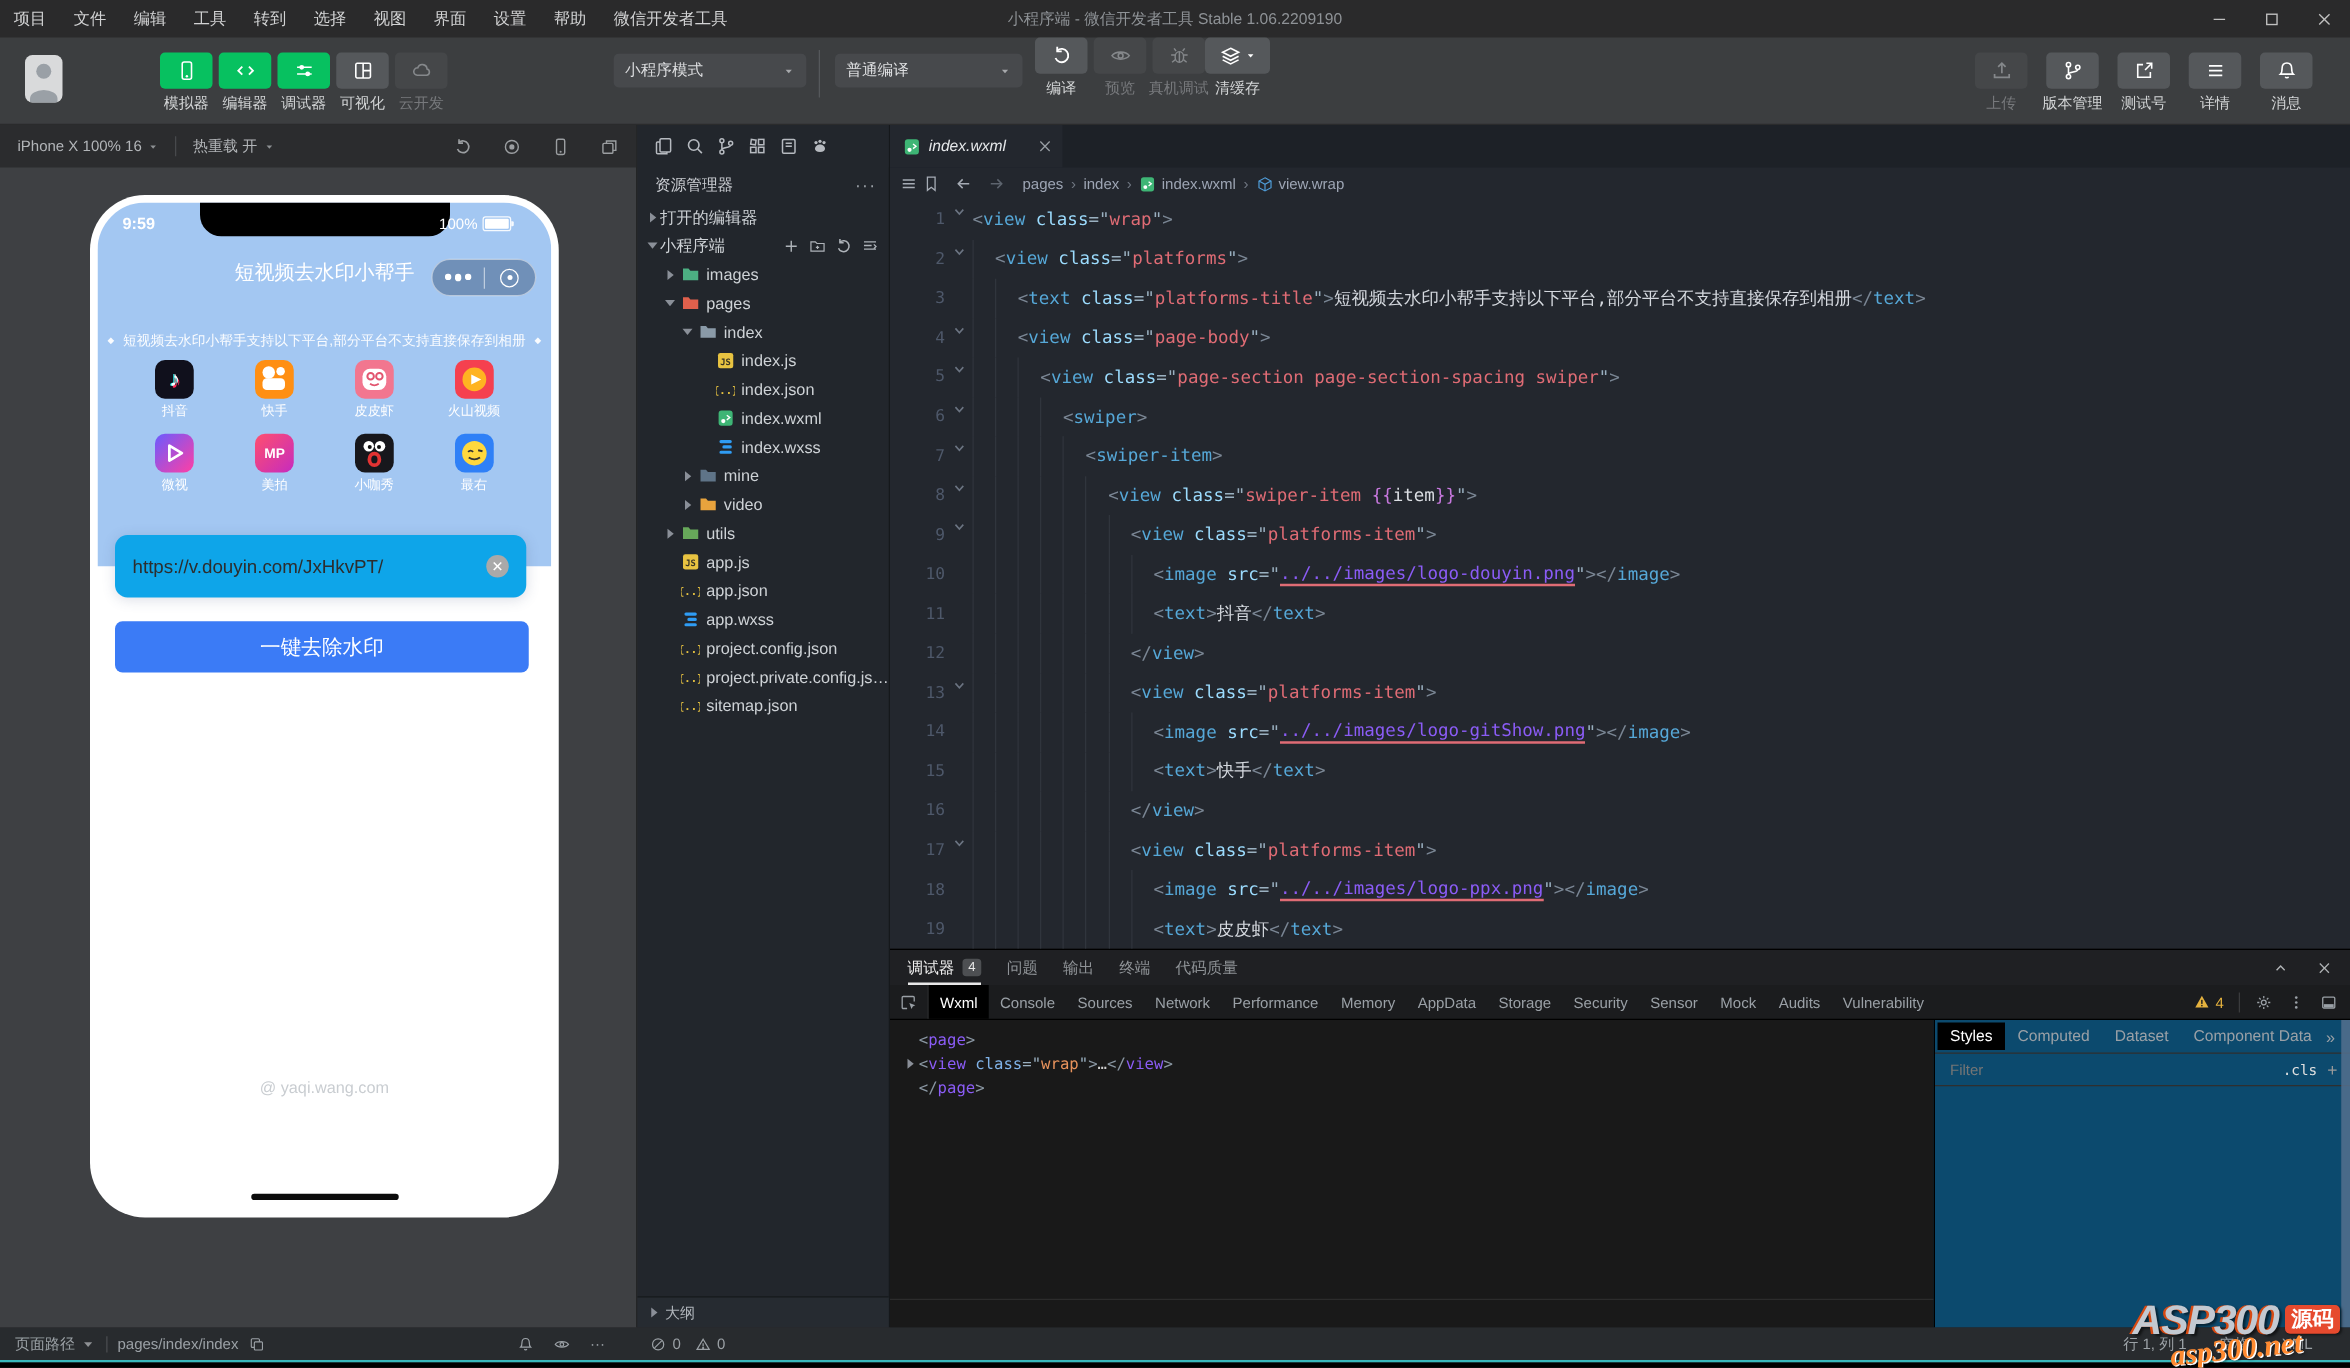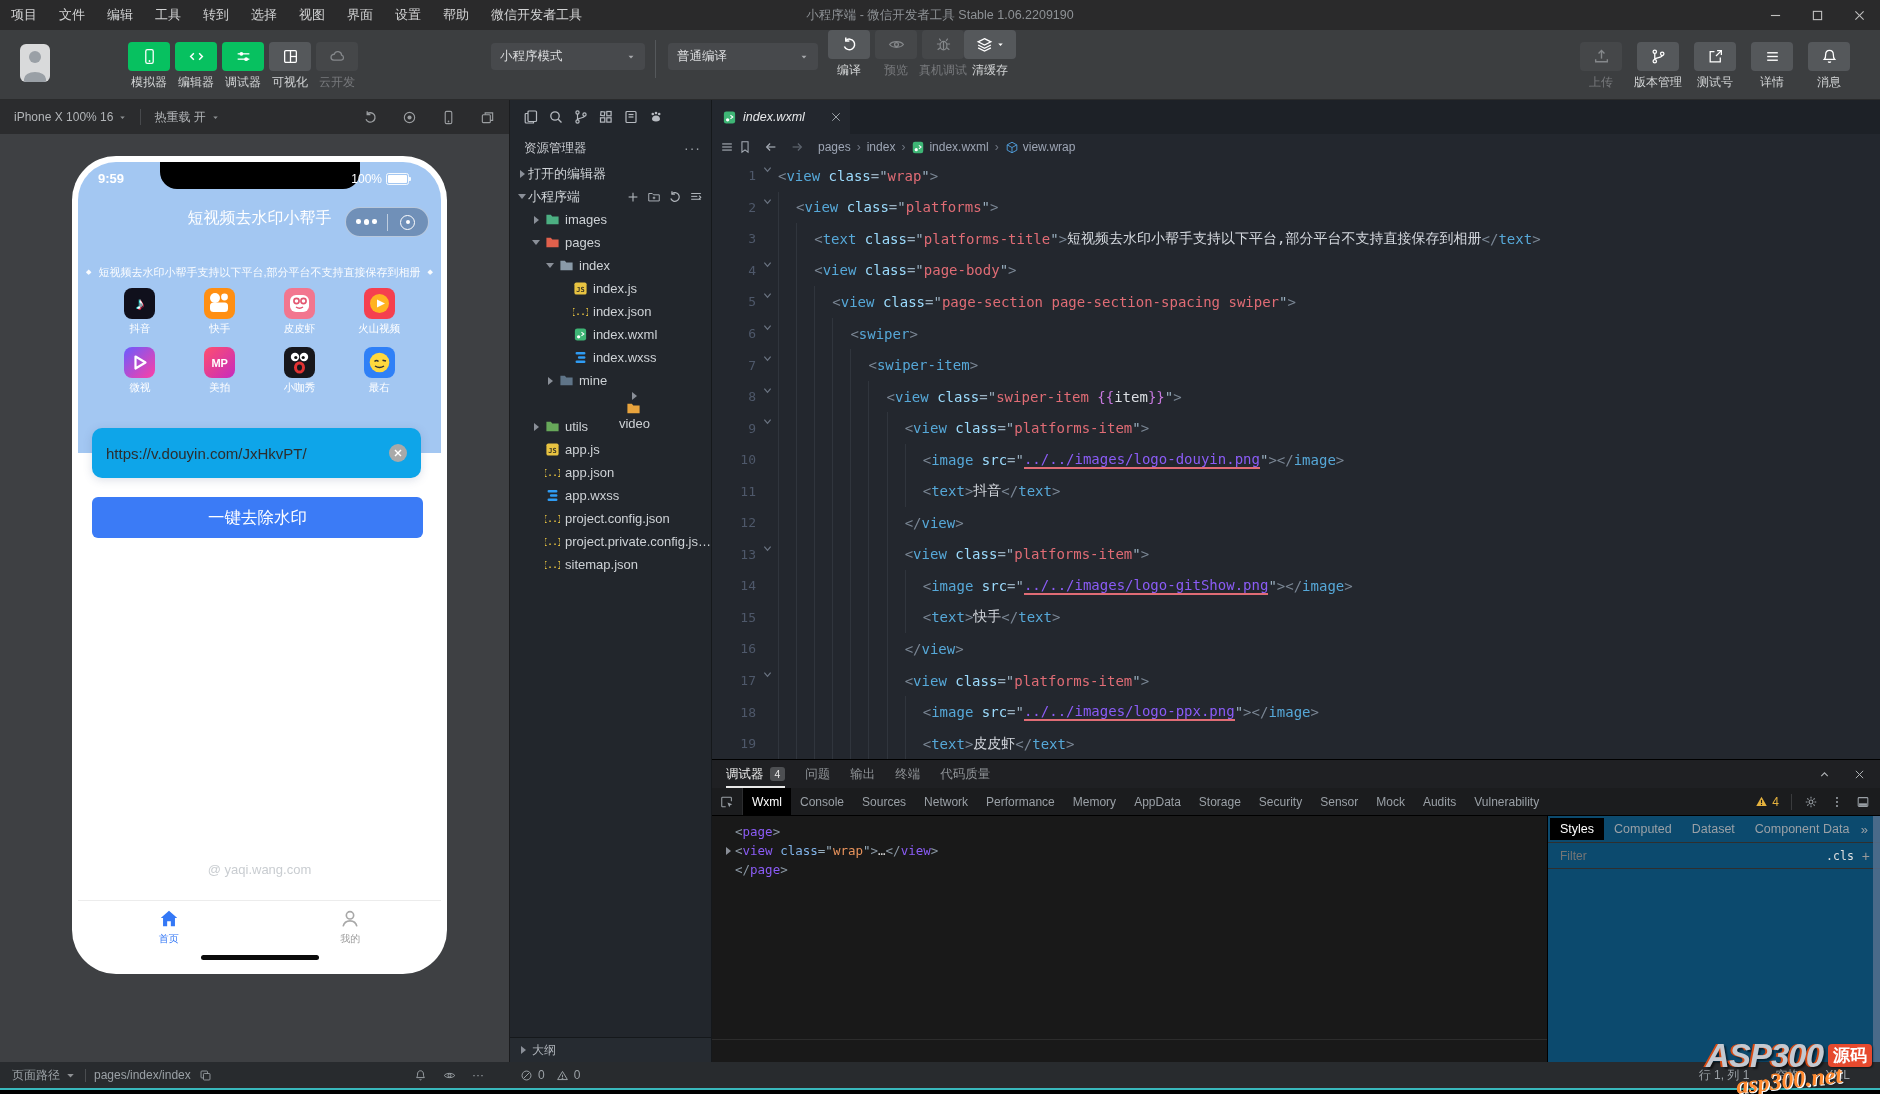--- a/index.html
+++ b/index.html
@@ -602,39 +602,20 @@
                   <span class="ic">
                     <svg viewBox="0 0 12 12">
                       <line x1="1.5" y1="1.5" x2="10.5" y2="10.5" stroke="currentColor" stroke-width="2"></line>
                       <line x1="10.5" y1="1.5" x2="1.5" y2="10.5" stroke="currentColor" stroke-width="2"></line>
                     </svg>
                   </span>
                 </span>
             </div>
             <div class="gobtn">一键去除水印</div>
             <div class="phwm">@ yaqi.wang.com</div>
-            <div id="ph-tabbar" class="phtabbar">
-                <div class="phtab active">
-                  <span class="ic">
-                    <svg viewBox="0 0 24 24" fill="currentColor">
-                      <path d="M12 3 L21 11 H18.5 V20 H14 V14.5 H10 V20 H5.5 V11 H3 Z"></path>
-                    </svg>
-                  </span>
-                  <div class="lbl">首页</div>
-                </div>
-                <div class="phtab inactive">
-                  <span class="ic">
-                    <svg viewBox="0 0 24 24" fill="none" stroke="currentColor" stroke-width="1.8">
-                      <circle cx="12" cy="8" r="4"></circle>
-                      <path d="M4.5 20 C5.5 15.8 8.4 14 12 14 s6.5 1.8 7.5 6"></path>
-                    </svg>
-                  </span>
-                  <div class="lbl">我的</div>
-                </div>
-              </div>
             <div class="homebar"></div>
           </div>
         </div>
       </div>
     </div>
 
     <div class="explorer-col">
       <div id="explorer-topbar" class="explorer-topbar">
           <span class="ic">
             <svg viewBox="0 0 16 16" fill="none" stroke="currentColor" stroke-width="1.2">
@@ -802,21 +783,21 @@
             <span class="chv">
               <span class="tri-r"></span>
             </span>
             <span class="ficon">
               <svg viewBox="0 0 16 16">
                 <path d="M1.5 3 H6.2 L7.8 4.8 H14.5 V13 H1.5 Z" fill="#5f7488"></path>
               </svg>
             </span>
             <span>mine</span>
           </div>
-          <div class="trow" style="padding-left: 48px; flex-direction: column;">
+          <div class="trow" style="padding-left: 34px;">
             <span class="chv">
               <span class="tri-r"></span>
             </span>
             <span class="ficon">
               <svg viewBox="0 0 16 16">
                 <path d="M1.5 3 H6.2 L7.8 4.8 H14.5 V13 H1.5 Z" fill="#e8a33d"></path>
               </svg>
             </span>
             <span>video</span>
           </div>

